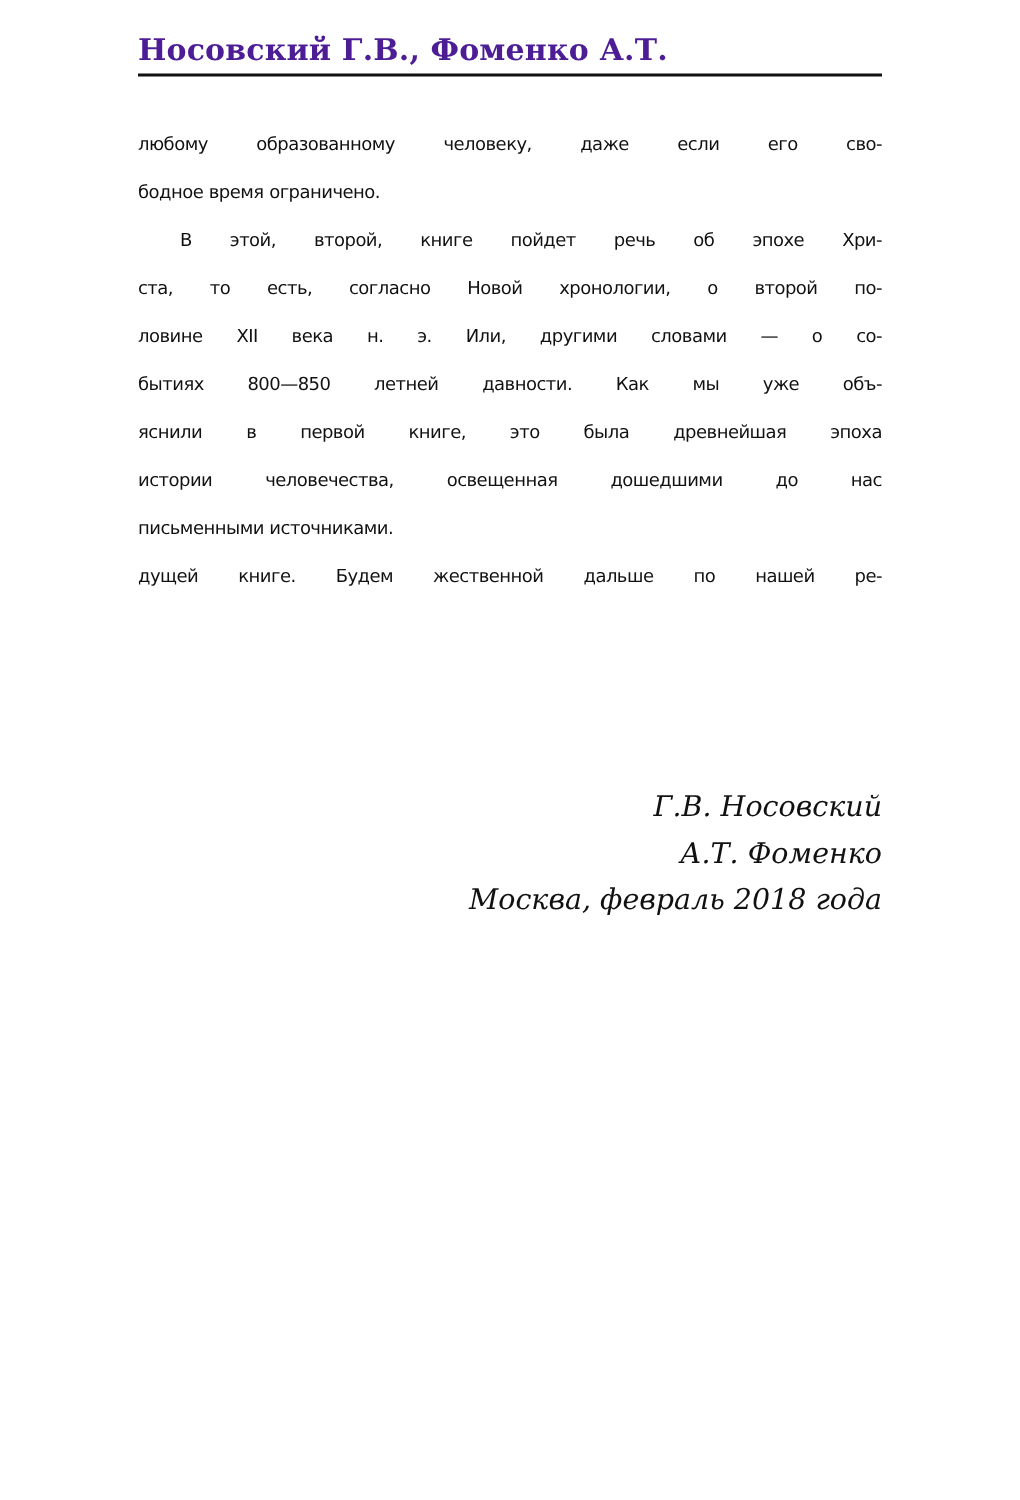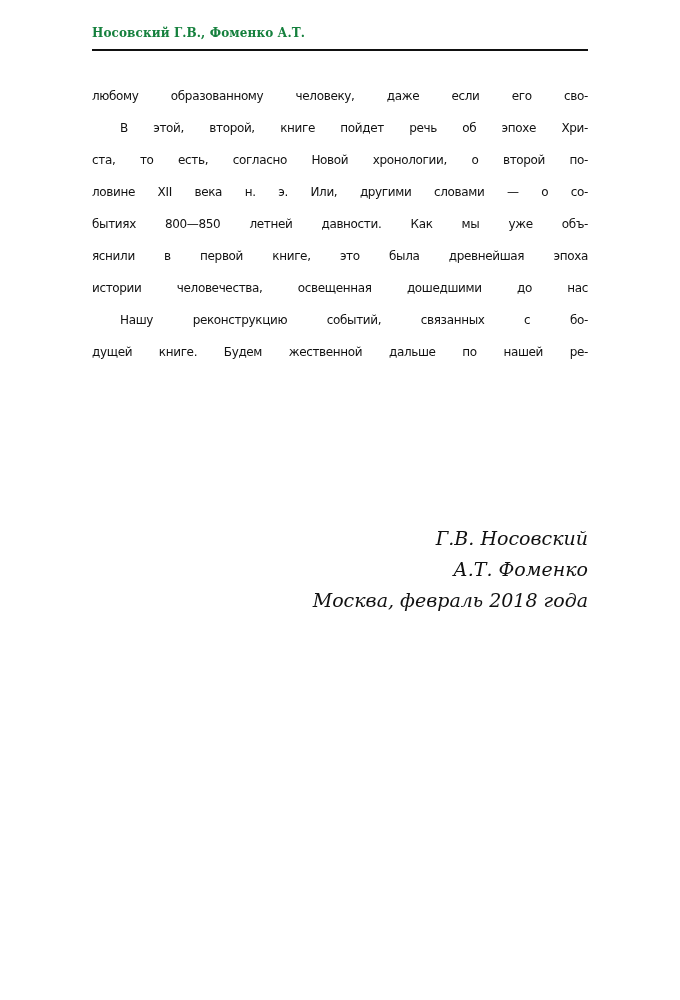--- a/index.html
+++ b/index.html
@@ -21,24 +21,24 @@
       top: 0;
       width: 496px;
     }
     .running-head {
       position: absolute;
       left: 0;
       top: 22px;
       width: 496px;
       font-family: "DejaVu Serif", serif;
       font-weight: bold;
-      font-size: 12px;
+      font-size: 20px;
       letter-spacing: 0.1px;
       line-height: 22px;
-      color: #15803d;
+      color: #4c1d95;
     }
     .head-rule {
       position: absolute;
       left: 0;
       top: 49px;
       width: 496px;
       height: 0;
       border-top: 2px solid #111;
     }
     .body-text {
@@ -87,31 +87,32 @@
 </head>
 <body>
 
 <div class="page">
   <div class="running-head">Носовский Г.В., Фоменко А.Т.</div>
   <div class="head-rule"></div>
 
   <div class="body-text">
     <p class="para">
       <span class="line">любому образованному человеку, даже если его сво-</span>
+      <span class="line last">бодное время ограничено.</span>
     </p>
     <p class="para">
       <span class="line" style="padding-left:28px">В этой, второй, книге пойдет речь об эпохе Хри-</span>
       <span class="line">ста, то есть, согласно Новой хронологии, о второй по-</span>
       <span class="line">ловине XII века н. э. Или, другими словами — о со-</span>
       <span class="line">бытиях 800—850 летней давности. Как мы уже объ-</span>
       <span class="line">яснили в первой книге, это была древнейшая эпоха</span>
       <span class="line">истории человечества, освещенная дошедшими до нас</span>
+      <span class="line last">письменными источниками.</span>
     </p>
     <p class="para">
-      <span class="line" style="padding-left:28px">Нашу реконструкцию событий, связанных с бо-</span>
       <span class="line">дущей книге. Будем жественной дальше по нашей ре-</span>
     </p>
   </div>
 
   <div class="signature">
     <div>Г.В. Носовский</div>
     <div>А.Т. Фоменко</div>
     <div>Москва, февраль 2018 года</div>
   </div>
 </div>

